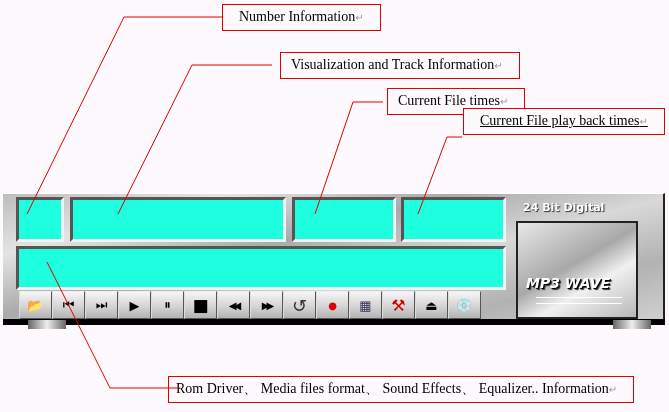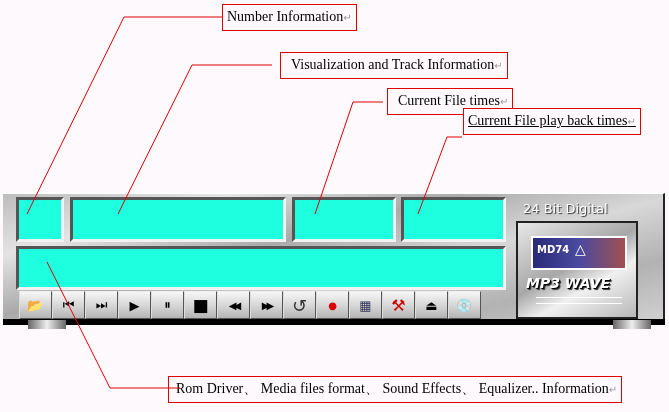--- a/index.html
+++ b/index.html
@@ -1,30 +1,30 @@
 <!DOCTYPE html>
 <html><head>
 <meta charset="utf-8">
 <style>
   html,body{margin:0;padding:0;}
   body{width:669px;height:412px;background:#fdf9fd;position:relative;overflow:hidden;font-family:"Liberation Serif",serif;}
-  .callout{position:absolute;border:1px solid #e00000;background:#fdf9fd;color:#000;font-size:14px;line-height:20px;padding:2px 4px;white-space:nowrap;font-family:"Liberation Serif",serif;}
+  .callout{position:absolute;border:1px solid #e00000;background:#fdf9fd;color:#000;font-size:14px;line-height:20px;padding:2px 16px;white-space:nowrap;font-family:"Liberation Serif",serif;}
   .callout .ret{color:#999;font-size:10px;}
   svg.lines{position:absolute;left:0;top:0;width:669px;height:412px;pointer-events:none;z-index:5;}
   .device{position:absolute;left:3px;top:163px;width:662px;height:166px;}
   .titlebar{position:absolute;left:4px;top:0;width:654px;height:30px;background:linear-gradient(160deg,#c8c8c8 0%,#e2e2e2 25%,#b8b8b8 50%,#d8d8d8 75%,#b0b0b0 100%);border-right:1px solid #222;}
   .logo{position:absolute;left:10px;top:-1px;font-family:"DejaVu Sans",sans-serif;font-weight:bold;font-size:22px;color:#f4f4f4;letter-spacing:-0.5px;text-shadow:1px 1px 0 #555,2px 2px 2px #333,-1px -1px 0 #bbb;}
   .topbtns{position:absolute;left:428px;top:0;height:27px;display:flex;}
   .tbtn{width:34px;height:26px;border-right:1px solid #333;border-bottom:1px solid #555;background:linear-gradient(#f4f4f4,#cfcfcf 60%,#b8b8b8);display:flex;align-items:center;justify-content:center;font-size:15px;}
   .tbtn.first{border-left:1px solid #333;}
   .body{position:absolute;left:0;top:30px;width:660px;height:126px;background:linear-gradient(165deg,#bdbdbd 0%,#e4e4e4 20%,#aaaaaa 40%,#d8d8d8 60%,#b2b2b2 80%,#d0d0d0 100%);border-top:1px solid #fff;border-right:2px solid #222;}
   .lcd{position:absolute;background:#1effe0;border:3px solid;border-color:#555 #f2f2f2 #f2f2f2 #555;box-sizing:border-box;}
   .ctrls{position:absolute;left:16px;top:97px;display:flex;}
   .cbtn{width:33px;height:28px;box-sizing:border-box;border:1px solid #555;border-top-color:#eee;border-left-color:#ddd;background:linear-gradient(#f6f6f6,#d4d4d4 55%,#b4b4b4);display:flex;align-items:center;justify-content:center;font-size:13px;color:#000;font-family:"DejaVu Sans",sans-serif;}
-  .brand{position:absolute;left:520px;top:7px;font-family:"DejaVu Sans",sans-serif;font-weight:normal;font-size:13px;color:#fff;text-shadow:1px 1px 1px #333;}
+  .brand{position:absolute;left:520px;top:7px;font-family:"DejaVu Sans",sans-serif;font-weight:bold;font-size:11px;color:#fff;text-shadow:1px 1px 1px #333;}
   .badge{position:absolute;left:513px;top:27px;width:122px;height:98px;border:2px solid #222;box-sizing:border-box;background:linear-gradient(150deg,#e8e8e8,#a8a8a8 45%,#f0f0f0 65%,#b8b8b8);}
   .disc{position:absolute;left:13px;top:13px;width:92px;height:30px;border:2px solid #fff;background:linear-gradient(90deg,#2a2a7a,#4a4aa0 50%,#a05050);color:#fff;font-family:"DejaVu Sans",sans-serif;font-weight:bold;font-size:10px;}
   .disc .md{position:absolute;left:4px;top:6px;}
   .disc .needle{position:absolute;left:42px;top:3px;font-size:14px;}
   .wave{position:absolute;left:8px;top:52px;width:106px;text-align:left;font-family:"DejaVu Sans",sans-serif;font-weight:bold;font-style:italic;font-size:14px;color:#fff;text-shadow:1px 1px 0 #000,2px 2px 1px #333;}
   .bline{position:absolute;left:18px;width:86px;height:1px;background:#fff;}
   .foot{position:absolute;top:157px;width:38px;height:9px;background:linear-gradient(90deg,#666,#eee 50%,#666);}
   .bottombar{position:absolute;left:0;top:156px;width:662px;height:6px;background:#000;}
 </style>
 </head>
@@ -58,24 +58,20 @@
 
   <div class="body">
     <div class="lcd" style="left:13px;top:3px;width:48px;height:45px;"></div>
     <div class="lcd" style="left:67px;top:3px;width:216px;height:45px;"></div>
     <div class="lcd" style="left:289px;top:3px;width:104px;height:45px;"></div>
     <div class="lcd" style="left:398px;top:3px;width:105px;height:45px;"></div>
     <div class="lcd" style="left:13px;top:52px;width:490px;height:44px;"></div>
 
     <div class="brand">24 Bit Digital</div>
     <div class="badge">
-      <div class="disc">
-        <span class="md">MD74</span>
-        <span class="needle">△</span>
-      </div>
       <div class="wave">MP3 WAVE</div>
       <div class="bline" style="top:74px;"></div>
       <div class="bline" style="top:80px;"></div>
     </div>
 
     <div class="ctrls">
       <div class="cbtn">
           <span style="color:#c00">📂</span>
         </div>
       <div class="cbtn">

